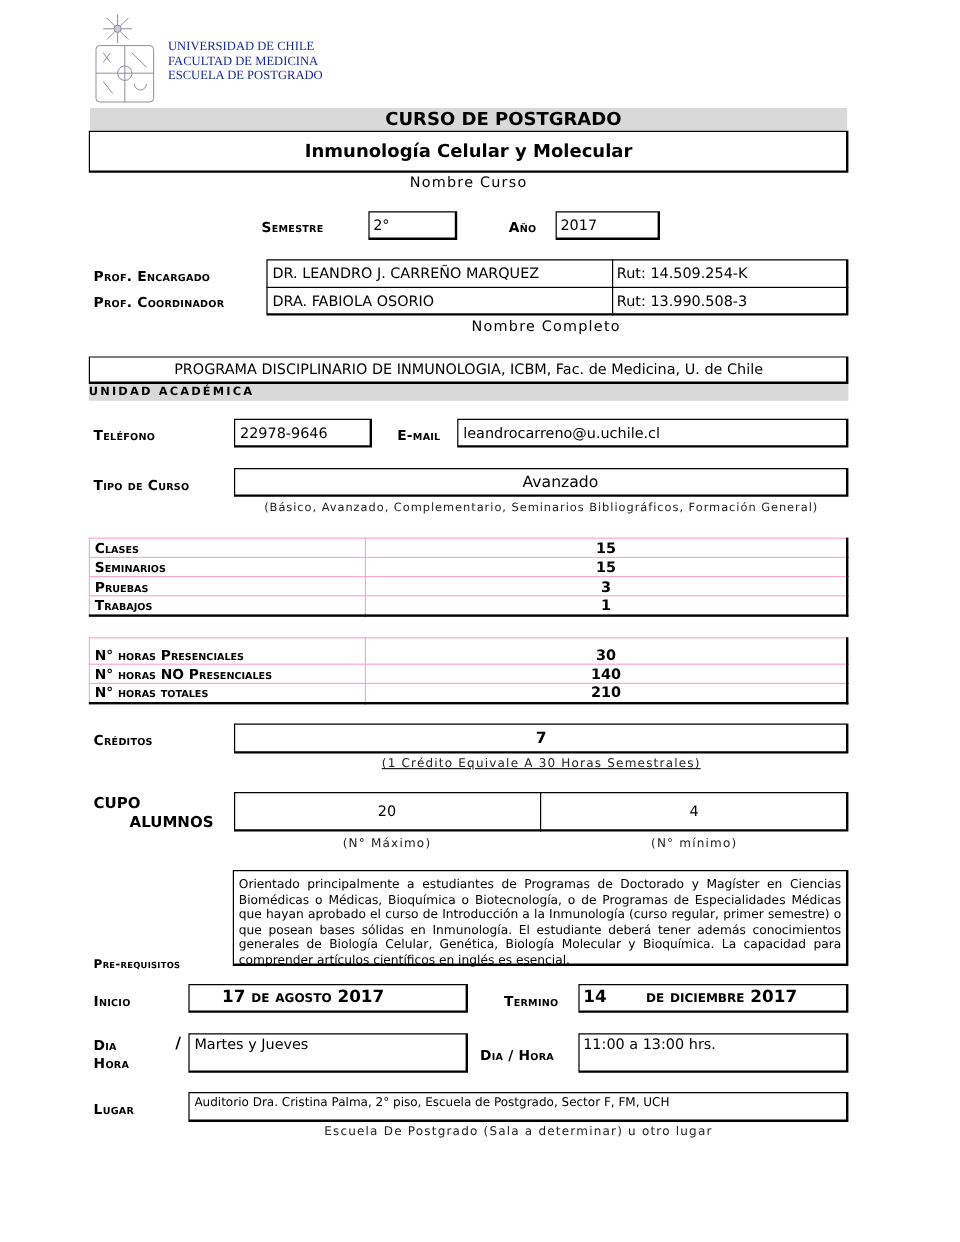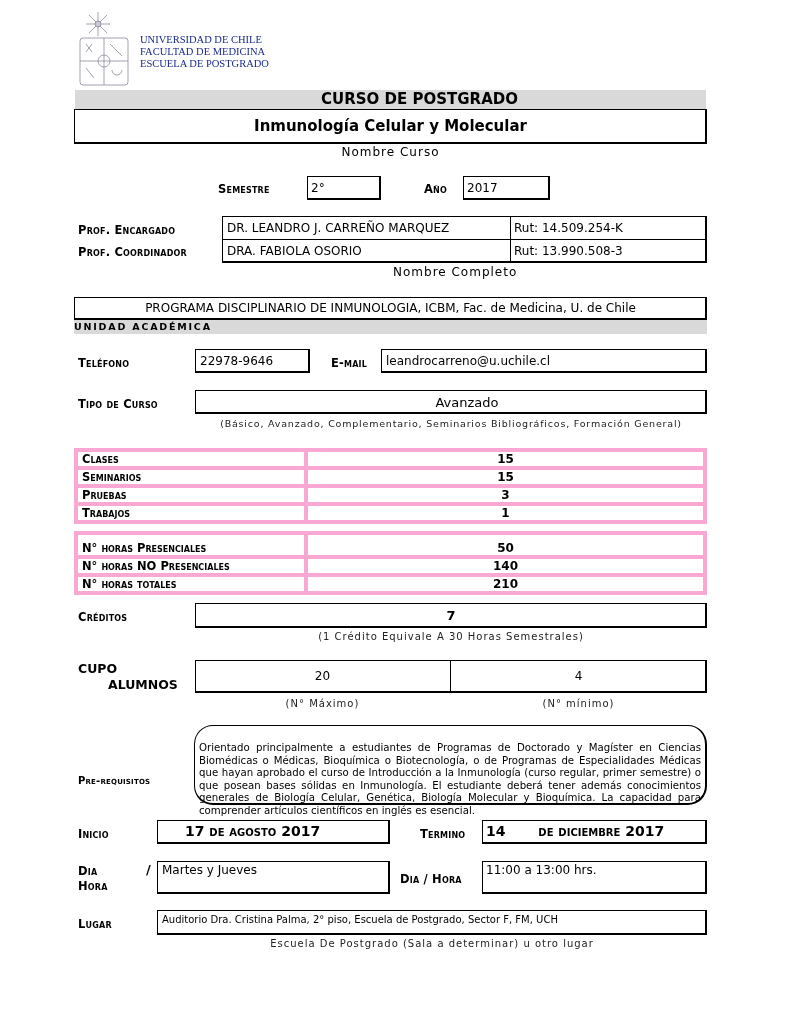--- a/index.html
+++ b/index.html
@@ -5,21 +5,21 @@
   * { box-sizing: border-box; margin: 0; padding: 0; }
   body { width: 800px; height: 1035px; background: #fff; position: relative; font-family: "DejaVu Sans", sans-serif; color: #000; overflow: hidden; }
   .abs { position: absolute; }
   .box { position: absolute; border: 1.5px solid #000; border-right-width: 2px; border-bottom-width: 2px; background: #fff; }
   .it { }
   .lbl { position: absolute; font-size: 11.5px; font-weight: bold; font-variant: small-caps; letter-spacing: 0.2px; }
   .note { position: absolute; font-size: 10px; letter-spacing: 1px; text-align: center; color: #222; }
   .logo-text { position: absolute; left: 140px; top: 34px; font-family: "Liberation Serif", serif; font-size: 10.5px; color: #1a2a8c; line-height: 12px; }
   .bar { position: absolute; background: #d9d9d9; }
   table.grid { position: absolute; border-collapse: collapse; border: 1.5px solid #000; border-right-width: 2px; border-bottom-width: 2px; }
-  table.grid td { border: 4px solid #f9a8d4; font-size: 11.5px; padding: 0 4px; height: 16px; line-height: 14px; }
+  table.grid td { border: 1px solid #f9a8d4; font-size: 11.5px; padding: 0 4px; height: 16px; line-height: 14px; }
   table.grid td.k { font-weight: bold; font-variant: small-caps; width: 230px; }
   table.grid td.v { font-weight: bold; text-align: center; font-size: 12px; }
   .cell-text { position: absolute; font-size: 12px; white-space: nowrap; }
 </style>
 </head>
 <body>
 
 <div class="abs" style="left:78px; top:10px; width:52px; height:78px;">
   <svg width="52" height="78" viewBox="0 0 52 78">
     <g stroke="#8a8a9a" stroke-width="0.8" fill="none">
@@ -102,51 +102,51 @@
         <td class="k">Trabajos</td>
         <td class="v">1</td>
       </tr>
 </tbody>
   </table>
 
 <table class="grid" style="left:74px; top:531px; width:633px;">
   <tbody>
       <tr>
         <td class="k" style="height:22px; padding-top:6px;">N° horas Presenciales</td>
-        <td class="v" style="padding-top:6px;">50</td>
+        <td class="v" style="padding-top:6px;">30</td>
       </tr>
   <tr>
         <td class="k">N° horas NO Presenciales</td>
         <td class="v">140</td>
       </tr>
   <tr>
         <td class="k">N° horas totales</td>
         <td class="v">210</td>
       </tr>
 </tbody>
   </table>
 
 <div class="lbl" style="left:78px; top:610px;">Créditos</div>
 <div class="box" style="left:195px; top:603px; width:512px; height:25px;"></div>
 <div class="cell-text" style="left:195px; top:608px; width:512px; text-align:center; font-weight:bold; font-size:13px;">7</div>
-<div class="note" style="left:195px; top:631px; width:512px; font-size:10px;">(1 Crédito Equivale A 30 Horas Semestrales)</div>
+<div class="note" style="left:195px; top:631px; width:512px; font-size:10px;text-decoration:underline;">(1 Crédito Equivale A 30 Horas Semestrales)</div>
 
 <div class="abs" style="left:78px; top:661px; font-size:12.5px; font-weight:bold; line-height:16px;">
   <div>CUPO</div>
   <div style="padding-left:30px;">ALUMNOS</div>
 </div>
 <div class="box" style="left:195px; top:660px; width:512px; height:33px;"></div>
 <div class="abs" style="left:450px; top:660px; height:33px; border-left:1px solid #000;"></div>
 <div class="cell-text it" style="left:195px; top:669px; width:255px; text-align:center;">20</div>
 <div class="cell-text it" style="left:450px; top:669px; width:257px; text-align:center;">4</div>
 <div class="note" style="left:195px; top:698px; width:255px;">(N° Máximo)</div>
 <div class="note" style="left:450px; top:698px; width:257px;">(N° mínimo)</div>
 
-<div class="lbl" style="left:78px; top:775px; font-size:10px;text-align:right;">Pre-requisitos</div>
-<div class="box" style="left:194px; top:725px; width:513px; height:80px; padding:16px 4px; font-size:10.2px; line-height:12.5px; text-align:justify;border-radius:19px;">
+<div class="lbl" style="left:78px; top:799px; font-size:10px;text-align:right;">Pre-requisitos</div>
+<div class="box" style="left:194px; top:725px; width:513px; height:80px; padding:6px 4px; font-size:10.2px; line-height:12.5px; text-align:justify;">
   <span>Orientado principalmente a estudiantes de Programas de Doctorado y Magíster en Ciencias Biomédicas o Médicas, Bioquímica o Biotecnología, o de Programas de Especialidades Médicas que hayan aprobado el curso de Introducción a la Inmunología (curso regular, primer semestre) o que posean bases sólidas en Inmunología. El estudiante deberá tener  además conocimientos generales de Biología Celular, Genética, Biología Molecular y Bioquímica. La capacidad para comprender artículos científicos en inglés es esencial.</span>
 </div>
 
 <div class="lbl" style="left:78px; top:827px;">Inicio</div>
 <div class="box" style="left:157px; top:820px; width:233px; height:24px;"></div>
 <div class="cell-text it" style="left:185px; top:823px; font-weight:bold; font-size:14px;">
   <span>17</span>
   <span style="font-variant:small-caps;">de agosto</span>
   <span>2017</span>
 </div>

